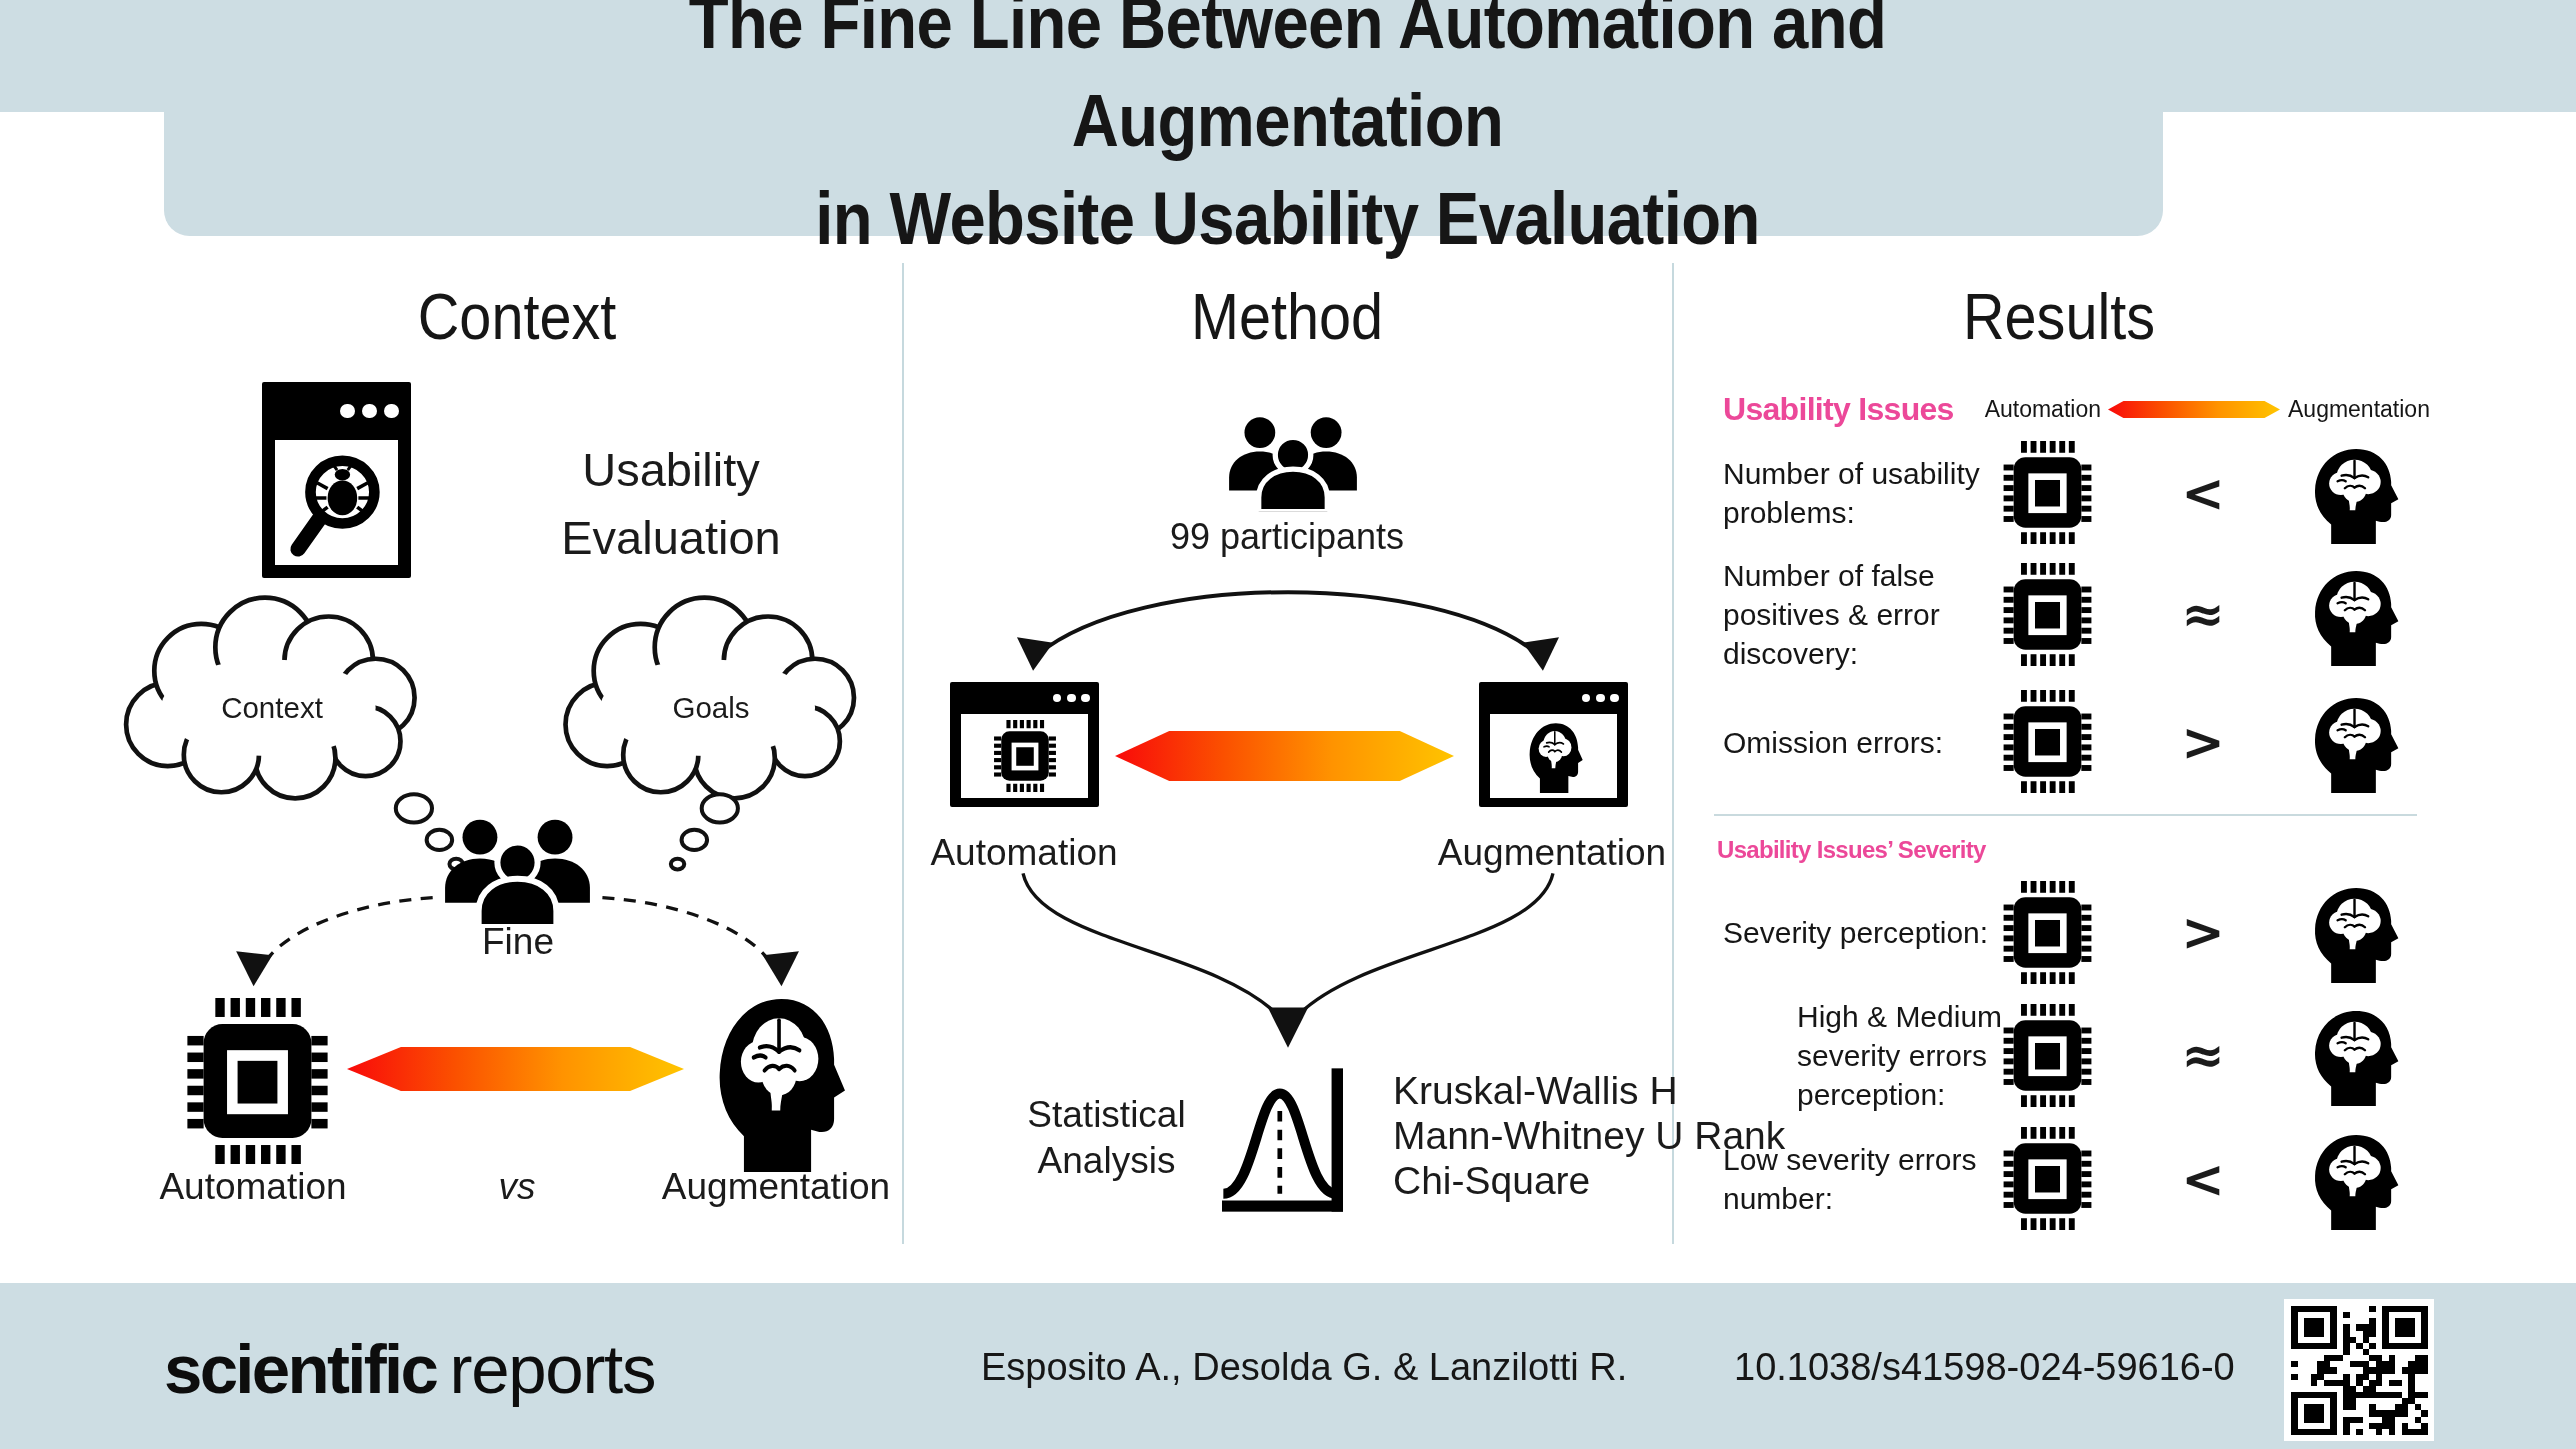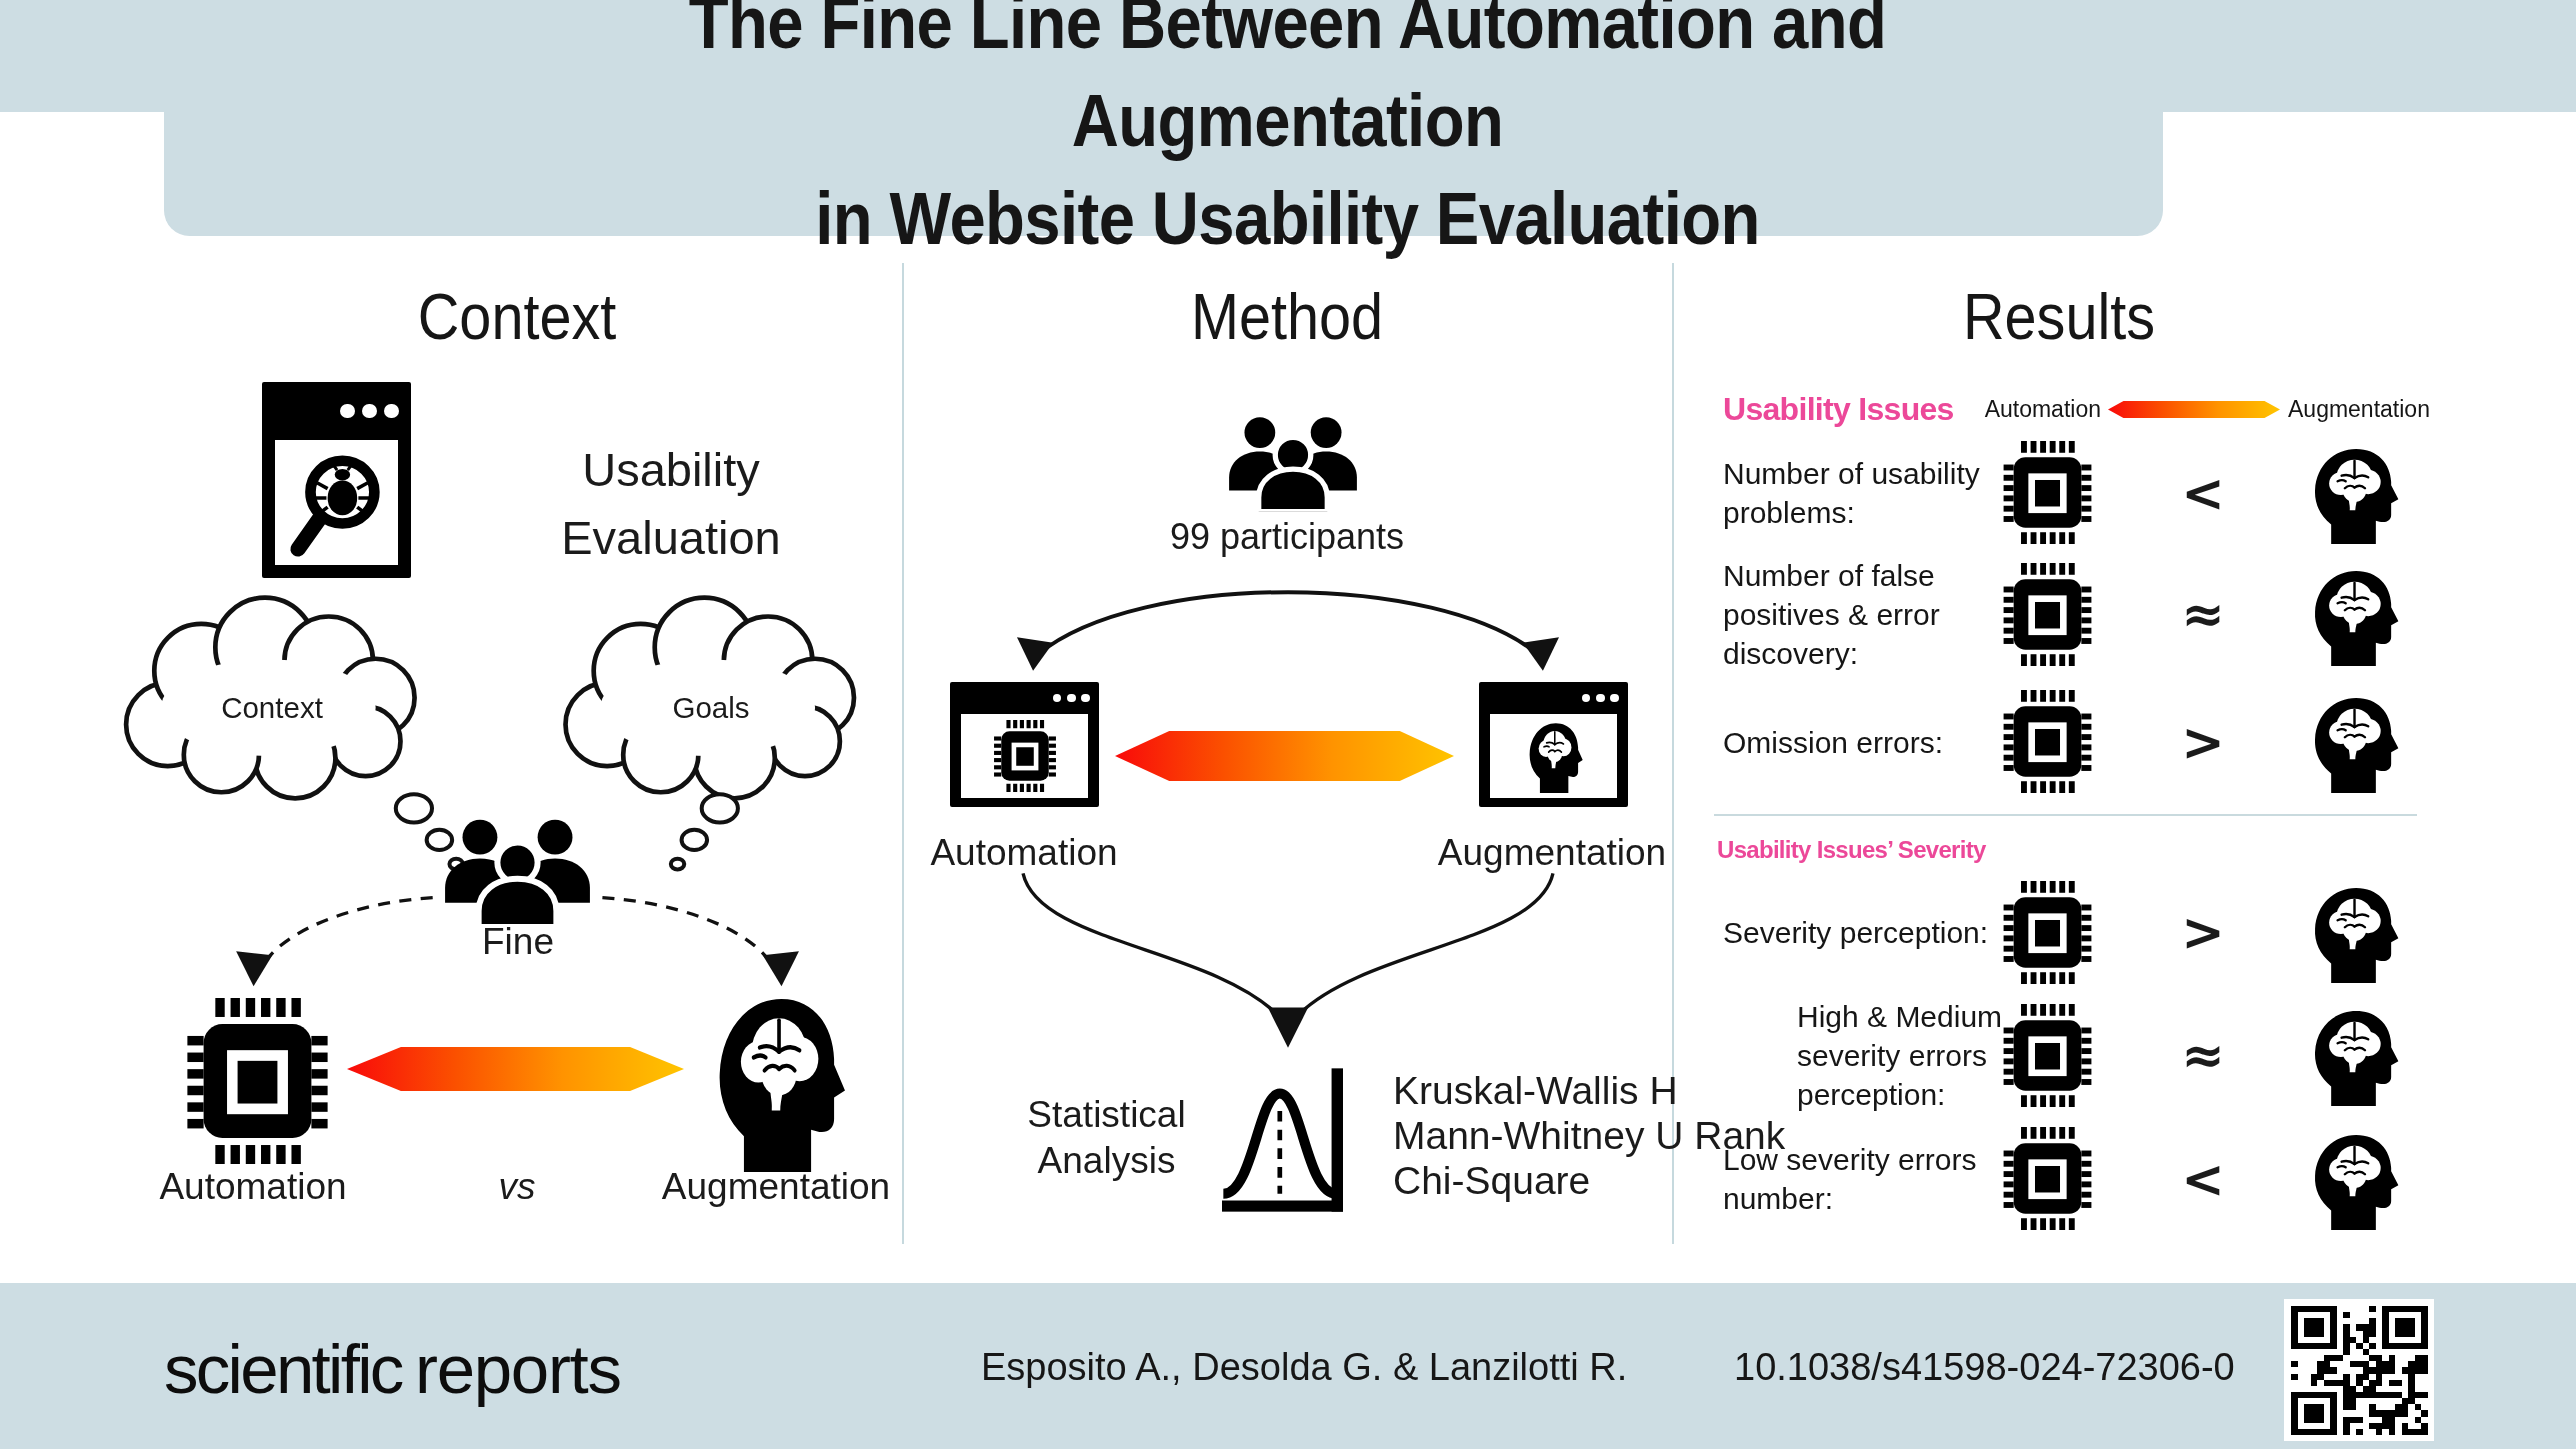--- a/index.html
+++ b/index.html
@@ -42,21 +42,21 @@
   .italic{font-style:italic;}
   .relation{font-family:"DejaVu Sans",sans-serif;font-weight:700;font-size:52px;color:#1b1b1b;}
   
   .res-label{width:275px;font-size:30px;line-height:39px;color:#161616;}
   .res-title{font-size:32px;font-weight:700;color:#ec4899;letter-spacing:-0.7px;white-space:nowrap;}
   .legend-txt{font-size:23px;color:#161616;}
   .hdiv{background:#c9dade;}
   
   #footer-band{left:0;top:1283px;width:2576px;height:166px;}
   #journal-logo{font-size:69px;color:#0d0d0d;white-space:nowrap;}
-  #journal-logo .b{font-weight:400;letter-spacing:-2.7px;}
+  #journal-logo .b{font-weight:700;letter-spacing:-2.7px;}
   #journal-logo .l{font-weight:400;letter-spacing:-1.3px;margin-left:13.4px;}
   #authors,#doi{font-size:38px;color:#161616;white-space:nowrap;}
   #qr-box{background:#fff;display:flex;align-items:center;justify-content:center;}
   svg.icon{display:block;width:100%;height:100%;}
 </style>
 </head>
 <body>
 
 <svg width="0" height="0" style="position:absolute">
   <defs>
@@ -402,21 +402,21 @@
       <svg class="icon" viewBox="0 0 138 152" width="93" height="102">
         <use href="#brainhead"></use>
       </svg>
     </div>
 
   <div id="footer-band" class="abs band"></div>
   <div id="journal-logo" class="abs cy" style="left:164px;top:1369px">
     <span class="b">scientific</span><span class="l">reports</span>
   </div>
   <div id="authors" class="abs cy" style="left:981px;top:1367px">Esposito A., Desolda G. &amp; Lanzilotti R.</div>
-  <div id="doi" class="abs cy" style="left:1734px;top:1367px">10.1038/s41598-024-72306-0</div>
+  <div id="doi" class="abs cy" style="left:1734px;top:1367px">10.1038/s41598-024-59616-0</div>
   <div id="qr-box" class="abs" style="left:2284px;top:1299px;width:150px;height:142px">
     <svg id="qr-svg" width="137" height="129" viewBox="0 0 21 21" preserveAspectRatio="none" shape-rendering="crispEdges" fill="#000">
         <rect x="0" y="0" width="1" height="1"></rect>
         <rect x="1" y="0" width="1" height="1"></rect>
         <rect x="2" y="0" width="1" height="1"></rect>
         <rect x="3" y="0" width="1" height="1"></rect>
         <rect x="4" y="0" width="1" height="1"></rect>
         <rect x="5" y="0" width="1" height="1"></rect>
         <rect x="6" y="0" width="1" height="1"></rect>
         <rect x="0" y="1" width="1" height="1"></rect>

